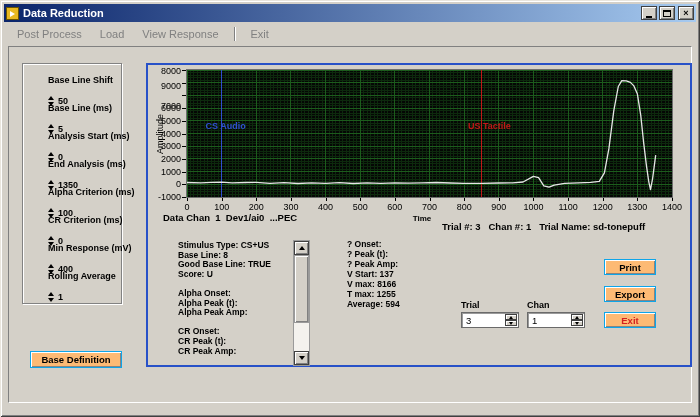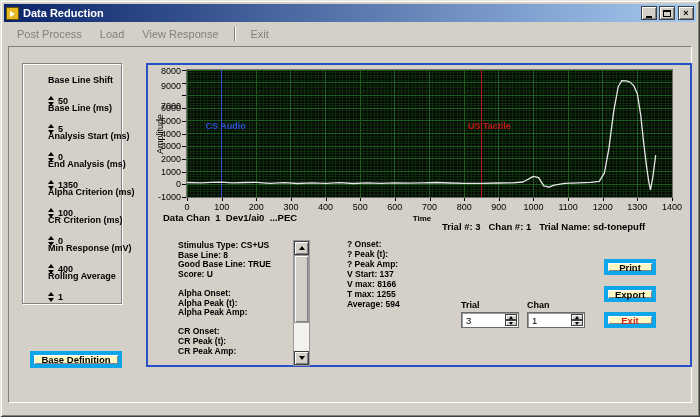--- a/index.html
+++ b/index.html
@@ -53,21 +53,21 @@
   .param-label { font-size:9px; font-weight:bold; color:#000; white-space:nowrap; }
   .param-valrow { display:flex; align-items:center; margin-top:11px; }
   .spin { display:flex; flex-direction:column; gap:2px; margin-right:4px; }
   .spin-up { width:0; height:0; border-left:3px solid transparent; border-right:3px solid transparent;
     border-bottom:4px solid #000; }
   .spin-dn { width:0; height:0; border-left:3px solid transparent; border-right:3px solid transparent;
     border-top:4px solid #000; }
   .param-value { font-size:9px; font-weight:bold; color:#000; }
 
   
-  .btn { position:absolute; background:#fef9c3; border:4px solid #0ea5e9;
+  .btn { position:absolute; background:#fdba74; border:1px solid #0ea5e9;
     box-shadow: inset 1px 1px 0 #fff, inset -1px -1px 0 #848484;
     font-family:"Liberation Sans",sans-serif; font-size:9.5px; font-weight:bold; color:#000;
     display:flex; align-items:center; justify-content:center; }
   .btn-showdef { left:30px; top:351px; width:92px; height:17px; }
 
   
   .main-panel { position:absolute; left:146px; top:63px; width:546px; height:304px;
     border:2px solid var(--accent); }
 
   .plot { position:absolute; left:38px; top:4px; width:487px; height:129px;

